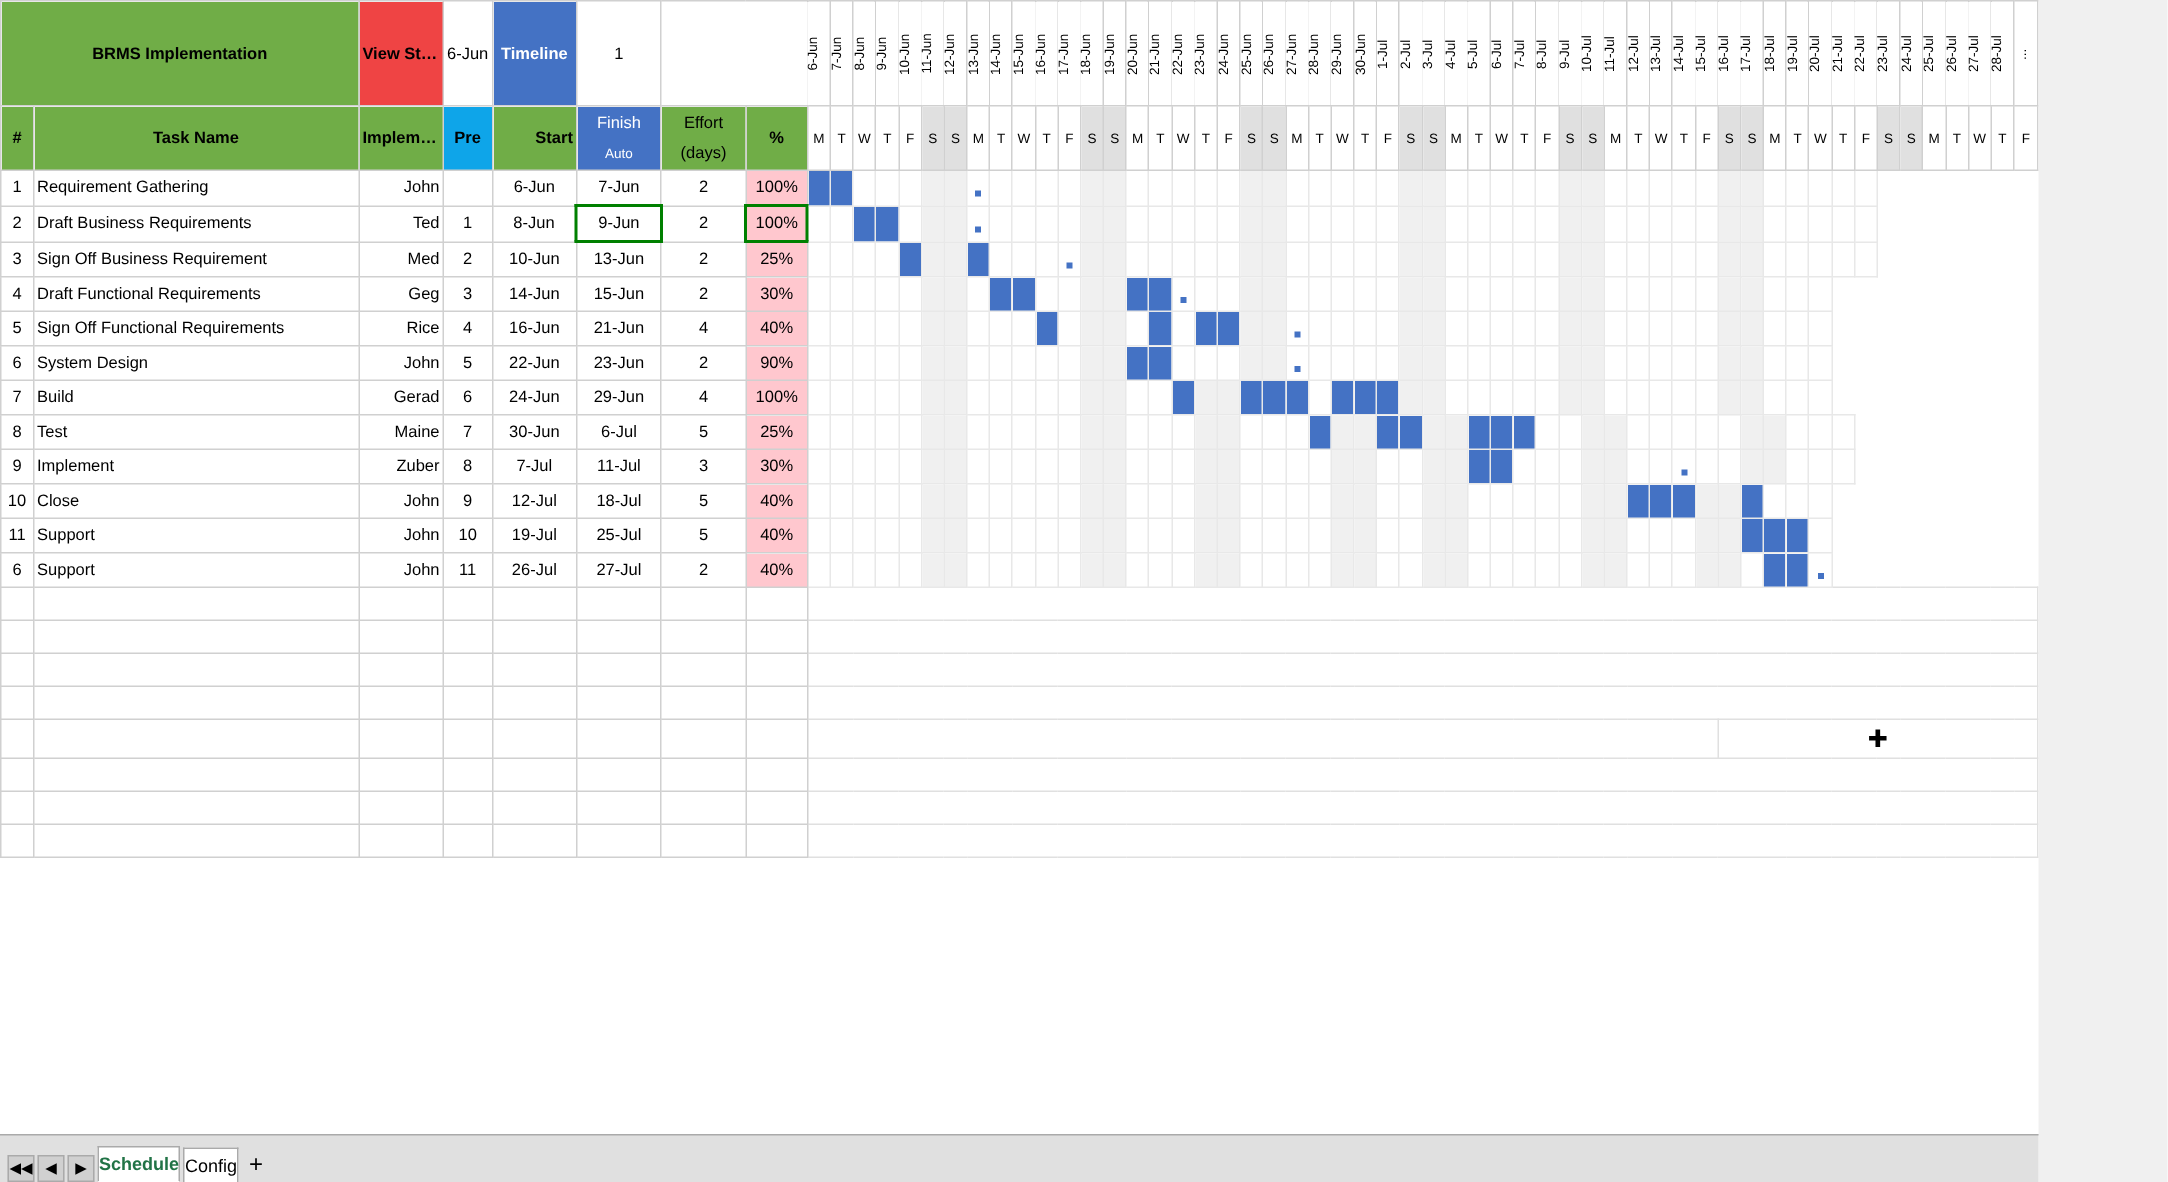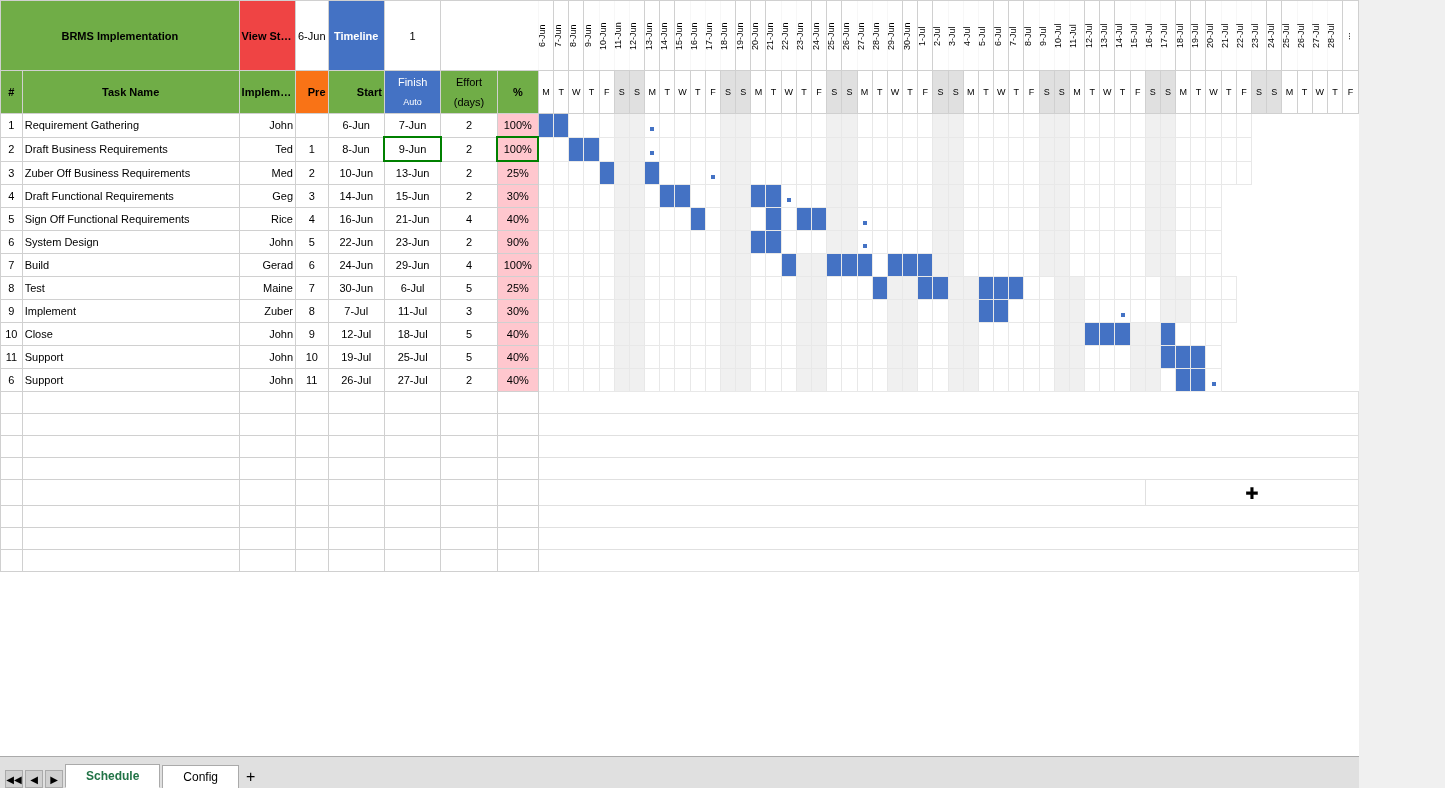--- a/index.html
+++ b/index.html
@@ -25,21 +25,21 @@
     .hdr-project { background: #70ad47; color: black; font-weight: bold; text-align: center; width: 148px; }
     .hdr-viewstart { background: #ef4444; color: black; font-weight: bold; text-align: center; width: 80px; }
     .hdr-startdate { background: white; text-align: center; width: 50px; }
     .hdr-timeline { background: #4472c4; color: white; font-weight: bold; text-align: center; width: 62px; }
     .hdr-num { background: white; text-align: center; width: 20px; }
     
     
     .col-num { width: 20px; text-align: center; background: #70ad47; color: black; font-weight: bold; }
     .col-taskname { width: 200px; background: #70ad47; color: black; font-weight: bold; }
     .col-resource { width: 52px; background: #70ad47; color: black; font-weight: bold; text-align: center; }
-    .col-pre { width: 30px; background: #f97316; color: black; font-weight: bold; text-align: right; }
+    .col-pre { width: 30px; background: #0ea5e9; color: black; font-weight: bold; text-align: center; }
     .col-start { width: 52px; background: #70ad47; color: black; font-weight: bold; text-align: right; }
     .col-finish { width: 52px; background: #4472c4; color: white; font-weight: normal; text-align: center; }
     .col-effort { width: 52px; background: #70ad47; color: black; font-weight: normal; text-align: center; }
     .col-pct { width: 38px; background: #70ad47; color: black; font-weight: bold; text-align: center; }
     
     .finish-auto { background: #4472c4; color: white; font-size: 9px; text-align: center; }
     
     
     .data-num { text-align: center; }
     .data-resource { text-align: right; }
@@ -59,21 +59,21 @@
     .day-hdr-sun { background: #e0e0e0; }
     
     
     .gantt-cell { width: 14px; border: 1px solid #e8e8e8; background: white; }
     .gantt-cell-bar { background: #4472c4; }
     .gantt-weekend { background: #f0f0f0; }
     
     
     .tab-bar { height: 32px; background: #e0e0e0; display: flex; align-items: flex-end; padding: 0 4px; border-top: 1px solid #aaa; }
     .nav-btn { background: #d0d0d0; border: 1px solid #aaa; width: 18px; height: 18px; display: flex; align-items: center; justify-content: center; cursor: pointer; margin: 0 1px; font-size: 10px; }
-    .tab { background: white; border: 1px solid #aaa; border-bottom: none; padding: 4px 20px; cursor: pointer; font-size: 12px; margin: 0 1px; }
+    .tab { background: white; border: 1px solid #aaa; border-bottom: none; padding: 4px 0; cursor: pointer; font-size: 12px; margin: 0 1px; }
     .tab-active { background: white; font-weight: bold; color: #217346; border-bottom: 1px solid white; }
     .tab-add { background: transparent; border: none; font-size: 16px; padding: 2px 6px; cursor: pointer; }
     
     .gantt-row td { height: 22px; }
     
     
     .scroll-container { overflow-x: auto; overflow-y: auto; flex: 1; }
     
     .empty-row td { height: 22px; }
     
@@ -351,21 +351,21 @@
         <td class="gantt-cell gantt-weekend"></td>
         <td class="gantt-cell"></td>
             <td class="gantt-cell"></td>
         <td class="gantt-cell"></td>
             <td class="gantt-cell"></td>
         <td class="gantt-cell"></td>
       </tr>
 
       <tr class="gantt-row">
         <td class="data-num">3</td>
-        <td>Zuber Off Business Requirements</td>
+        <td>Sign Off Business Requirement</td>
         <td class="data-resource">Med</td>
         <td class="data-pre">2</td>
         <td class="data-start">10-Jun</td>
         <td class="data-finish">13-Jun</td>
         <td class="data-effort">2</td>
         <td class="data-pct-highlight">25%</td>
 
         <td class="gantt-cell"></td>
         <td class="gantt-cell"></td>
         <td class="gantt-cell"></td>

